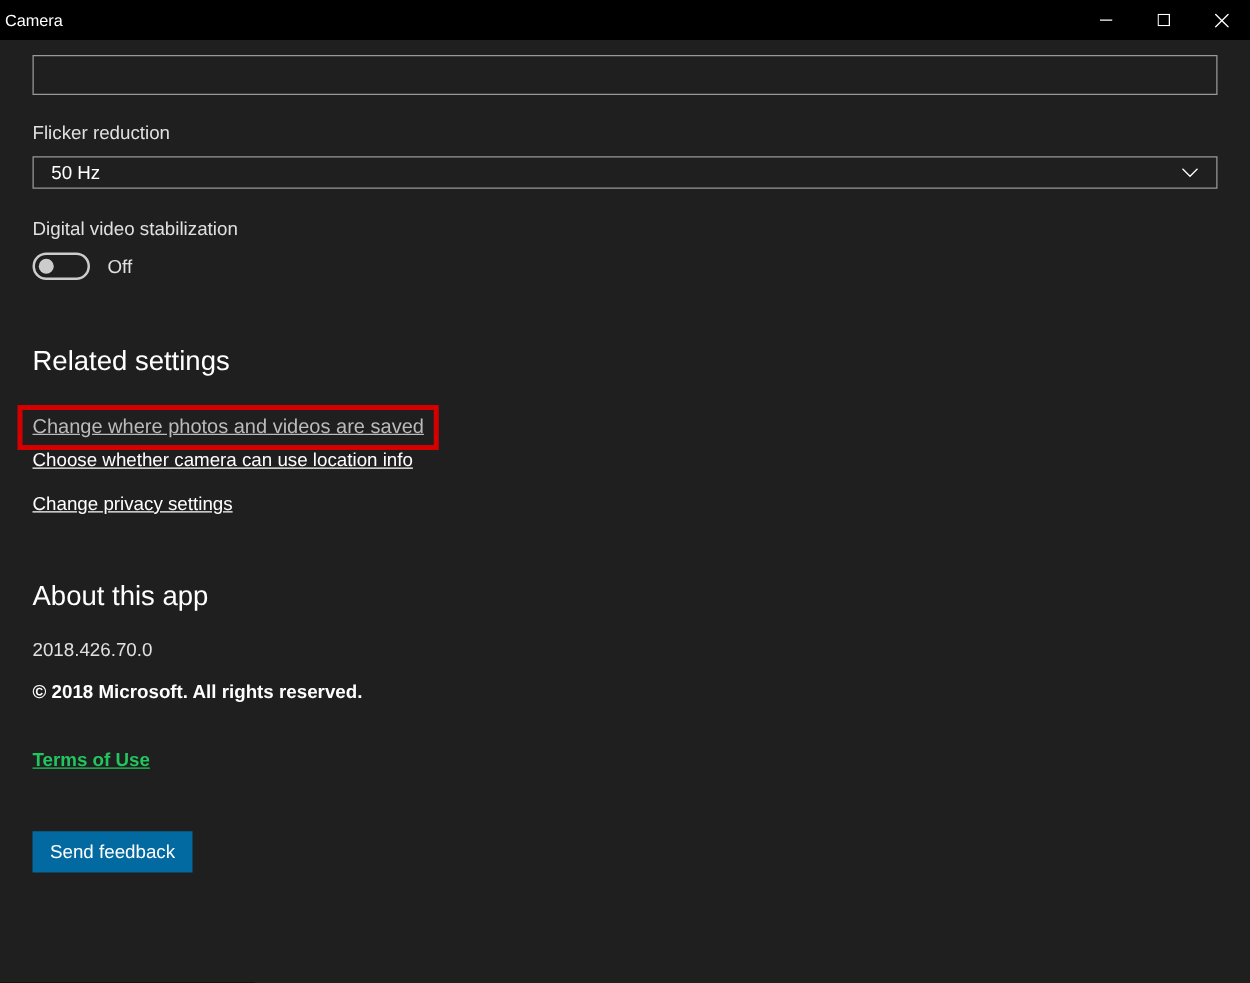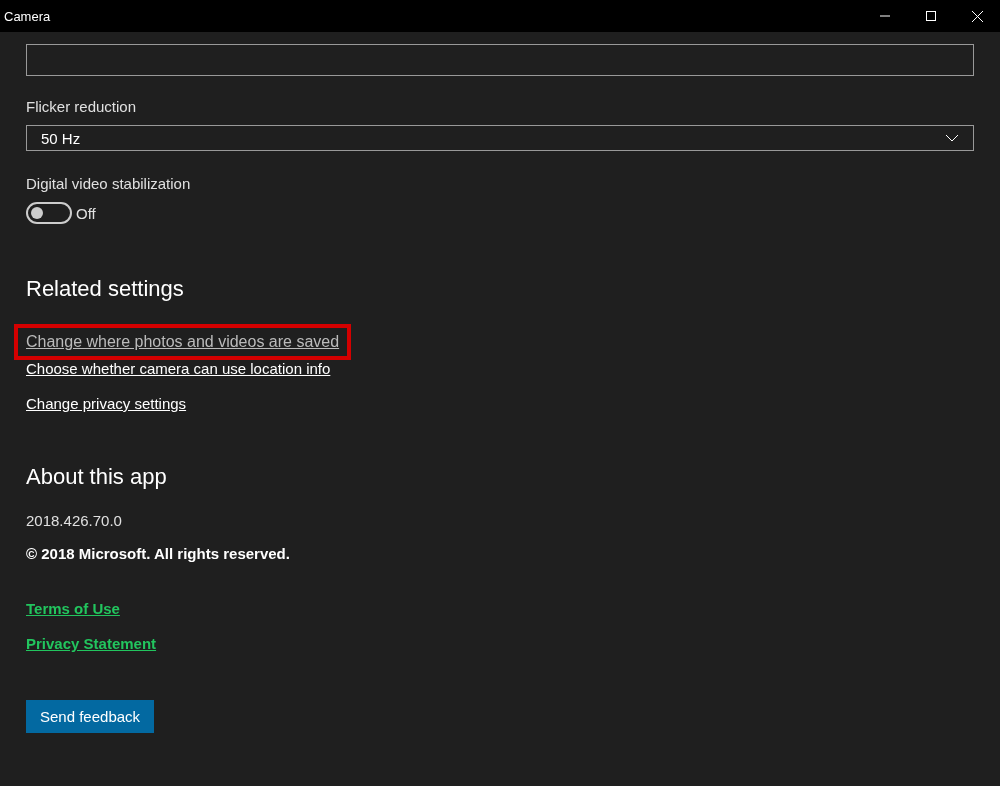--- a/index.html
+++ b/index.html
@@ -109,21 +109,21 @@
       justify-content: space-between;
       padding: 0 14px;
       margin-bottom: 24px;
       color: #fff;
       font-size: 15px;
     }
     .chevron svg { display: block; }
     .toggle-row {
       display: flex;
       align-items: center;
-      gap: 4px;
+      gap: 14px;
       margin-bottom: 52px;
     }
     .toggle {
       width: 46px;
       height: 22px;
       border: 2px solid #ccc;
       border-radius: 11px;
       position: relative;
       background: transparent;
     }
@@ -261,19 +261,18 @@
 
       <div class="link-row">
         <span class="link">Change privacy settings</span>
       </div>
 
       <div class="about-section">
         <div class="section-heading">About this app</div>
         <div class="about-version">2018.426.70.0</div>
         <div class="copyright">© 2018 Microsoft. All rights reserved.</div>
         <div><span class="bold-link">Terms of Use</span></div>
-        <div><span class="bold-link">Privacy Statement</span></div>
         <div class="feedback-btn">Send feedback</div>
       </div>
 
     </div>
   </div>
 </div>
 
 </body></html>

